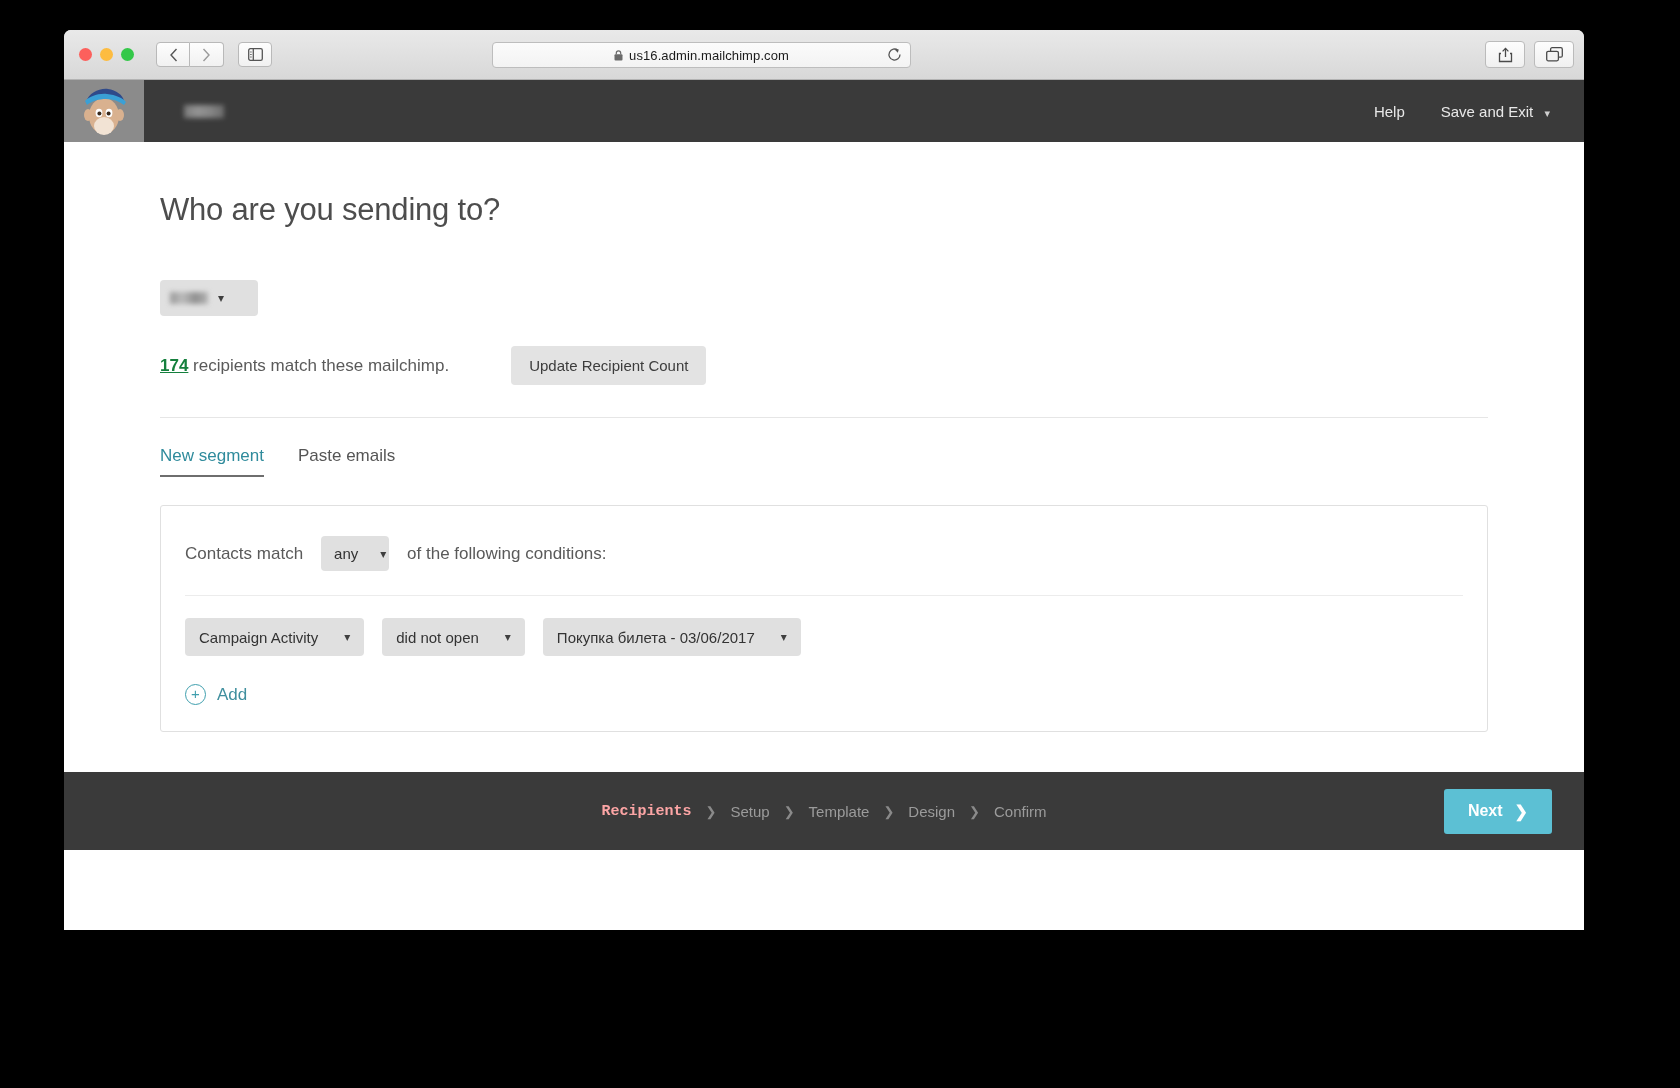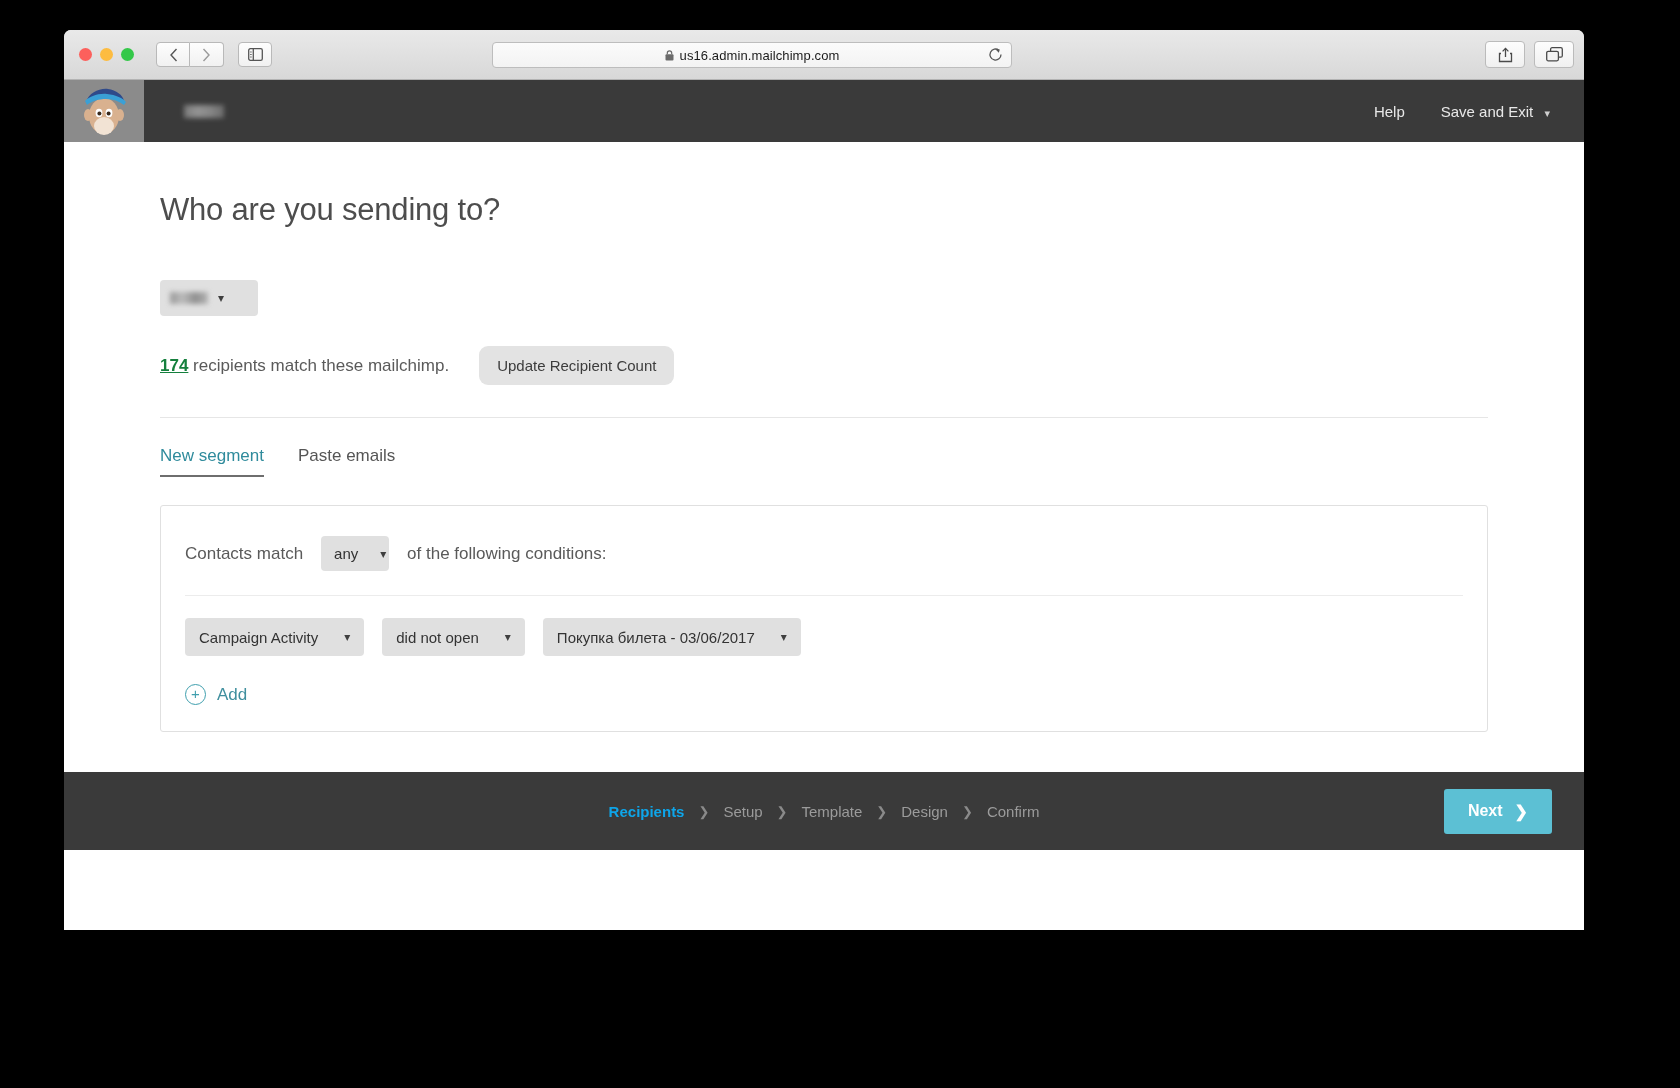--- a/index.html
+++ b/index.html
@@ -46,21 +46,21 @@
     font-size: 15px;
     line-height: 1;
   }
   .tbtn.first { border-radius: 4px 0 0 4px; }
   .tbtn.last  { border-radius: 0 4px 4px 0; border-left: none; }
   .tbtn.solo  { border-radius: 4px; margin-left: 14px; }
   .tbtn svg { display: block; }
 
   .urlwrap {
     position: absolute;
-    left: 428px; width: 520px;
+    left: 428px; width: 419px;
     height: 26px; top: 12px;
   }
   .urlbar {
     width: 100%; height: 100%;
     background: linear-gradient(#fbfbfb, #f3f3f3);
     border: 1px solid #bdbdbd;
     border-radius: 4px;
     display: flex; align-items: center; justify-content: center;
     position: relative;
   }
@@ -184,24 +184,25 @@
 
   .count-row {
     margin-top: 30px;
     display: flex; align-items: center;
     gap: 30px;
   }
   .count-text { font-size: 17px; color: #5a5a5a; }
   .count-text b { color: #15803d; font-weight: bold; text-decoration: underline; }
   .btn-grey {
     background: #e3e3e3;
-    border: none; border-radius: 9px;
+    border: none; border-radius: 4px;
     padding: 11px 18px;
     font-size: 15px; color: #3c3c3c;
     font-family: inherit;
+    margin-left: 32px;
   }
 
   .hr {
     margin-top: 32px;
     border-top: 1px solid #e6e6e6;
   }
 
   .tabs {
     margin-top: 28px;
     display: flex; gap: 34px;
@@ -274,21 +275,21 @@
     width: 100%; height: 78px;
     background: #3a3a3a;
     display: flex; align-items: center;
     justify-content: center;
   }
   .steps { display: flex; align-items: center; gap: 0; }
   .step {
     font-size: 15px; color: #9b9b9b;
     padding: 0 14px;
   }
-  .step.current { color: #0ea5e9; font-weight: bold; }
+  .step.current { color: #fca5a5; font-weight: bold; font-family: Liberation Mono, monospace; }
   .step-sep { color: #8a8a8a; font-size: 13px; }
   .next-btn {
     position: absolute; right: 32px;
     background: #5cc0d4;
     color: #fff;
     border: none; border-radius: 3px;
     padding: 13px 24px;
     font-size: 16px; font-weight: bold;
     font-family: inherit;
     display: flex; align-items: center; gap: 12px;

